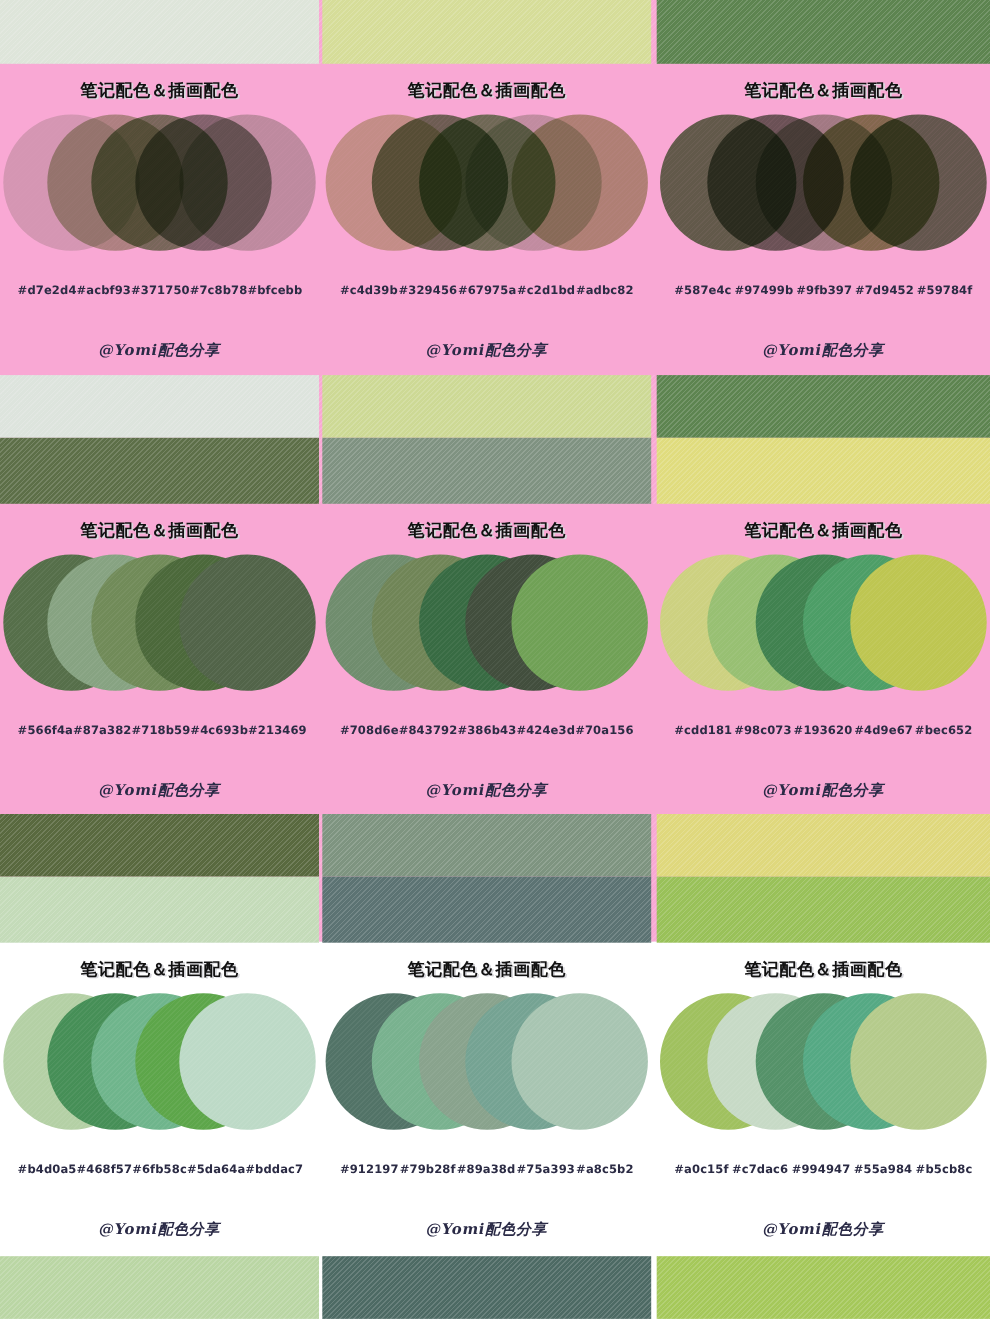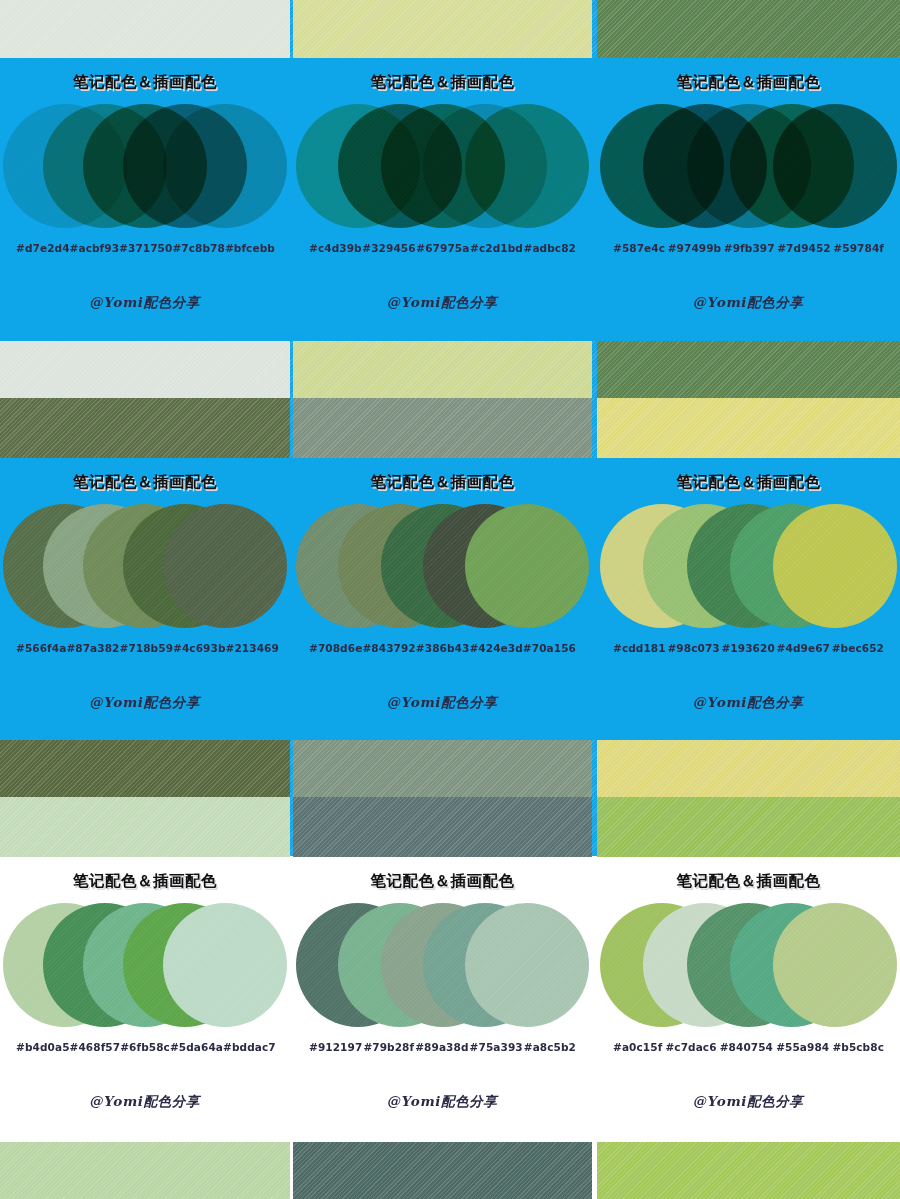--- a/index.html
+++ b/index.html
@@ -2,21 +2,21 @@
 <html><head>
 <meta charset="utf-8">
 <style>
   html,body{margin:0;padding:0;}
   body{
     width:900px;height:1199px;
     background:#ffffff;
     font-family:"Liberation Sans","DejaVu Sans",sans-serif;
     overflow:hidden;
   }
-  #sheet{position:relative;width:900px;height:856px;background:#0ea5e9;}
+  #sheet{position:relative;width:900px;height:856px;background:#f9a8d4;}
 
   
   .band{position:absolute;display:flex;width:900px;}
   .band .seg{height:100%;}
   .seg.c1{width:290px;margin-right:3px;}
   .seg.c2{width:299px;margin-right:5px;}
   .seg.c3{width:303px;}
 
   
   .palette-row{position:absolute;left:0;width:900px;display:flex;}
@@ -46,21 +46,21 @@
     position:absolute;
     top:0;
     width:124px;height:124px;
     border-radius:50%;
   }
 
   .swatch-codes{
     display:flex;
     justify-content:space-between;
     padding:0 16px;
-    margin-top:14px;
+    margin-top:30px;
     box-sizing:border-box;
   }
   .swatch-codes .code{
     font-family:"DejaVu Sans","Liberation Sans",sans-serif;
     font-size:10.5px;
     font-weight:700;
     color:#2b2b44;
     letter-spacing:.1px;
     white-space:nowrap;
   }
@@ -394,21 +394,21 @@
           <div class="dot" style="left: 132.75px; background: rgb(85, 169, 132); z-index: 13;">
             <div class="tex" style="border-radius: 50%;"></div>
           </div>
           <div class="dot" style="left: 176px; background: rgb(181, 203, 140); z-index: 14;">
             <div class="tex" style="border-radius: 50%;"></div>
           </div>
         </div>
       <div class="swatch-codes">
         <span class="code">#a0c15f</span>
         <span class="code">#c7dac6</span>
-        <span class="code">#840754</span>
+        <span class="code">#994947</span>
         <span class="code">#55a984</span>
         <span class="code">#b5cb8c</span>
       </div>
       <div class="signature">@Yomi配色分享</div>
     </div>
   </div>
 
   <div class="band" style="top:1142px;height:57px;">
     <div class="seg c1" style="background: rgb(186, 214, 164);">
         <div class="tex"></div>

